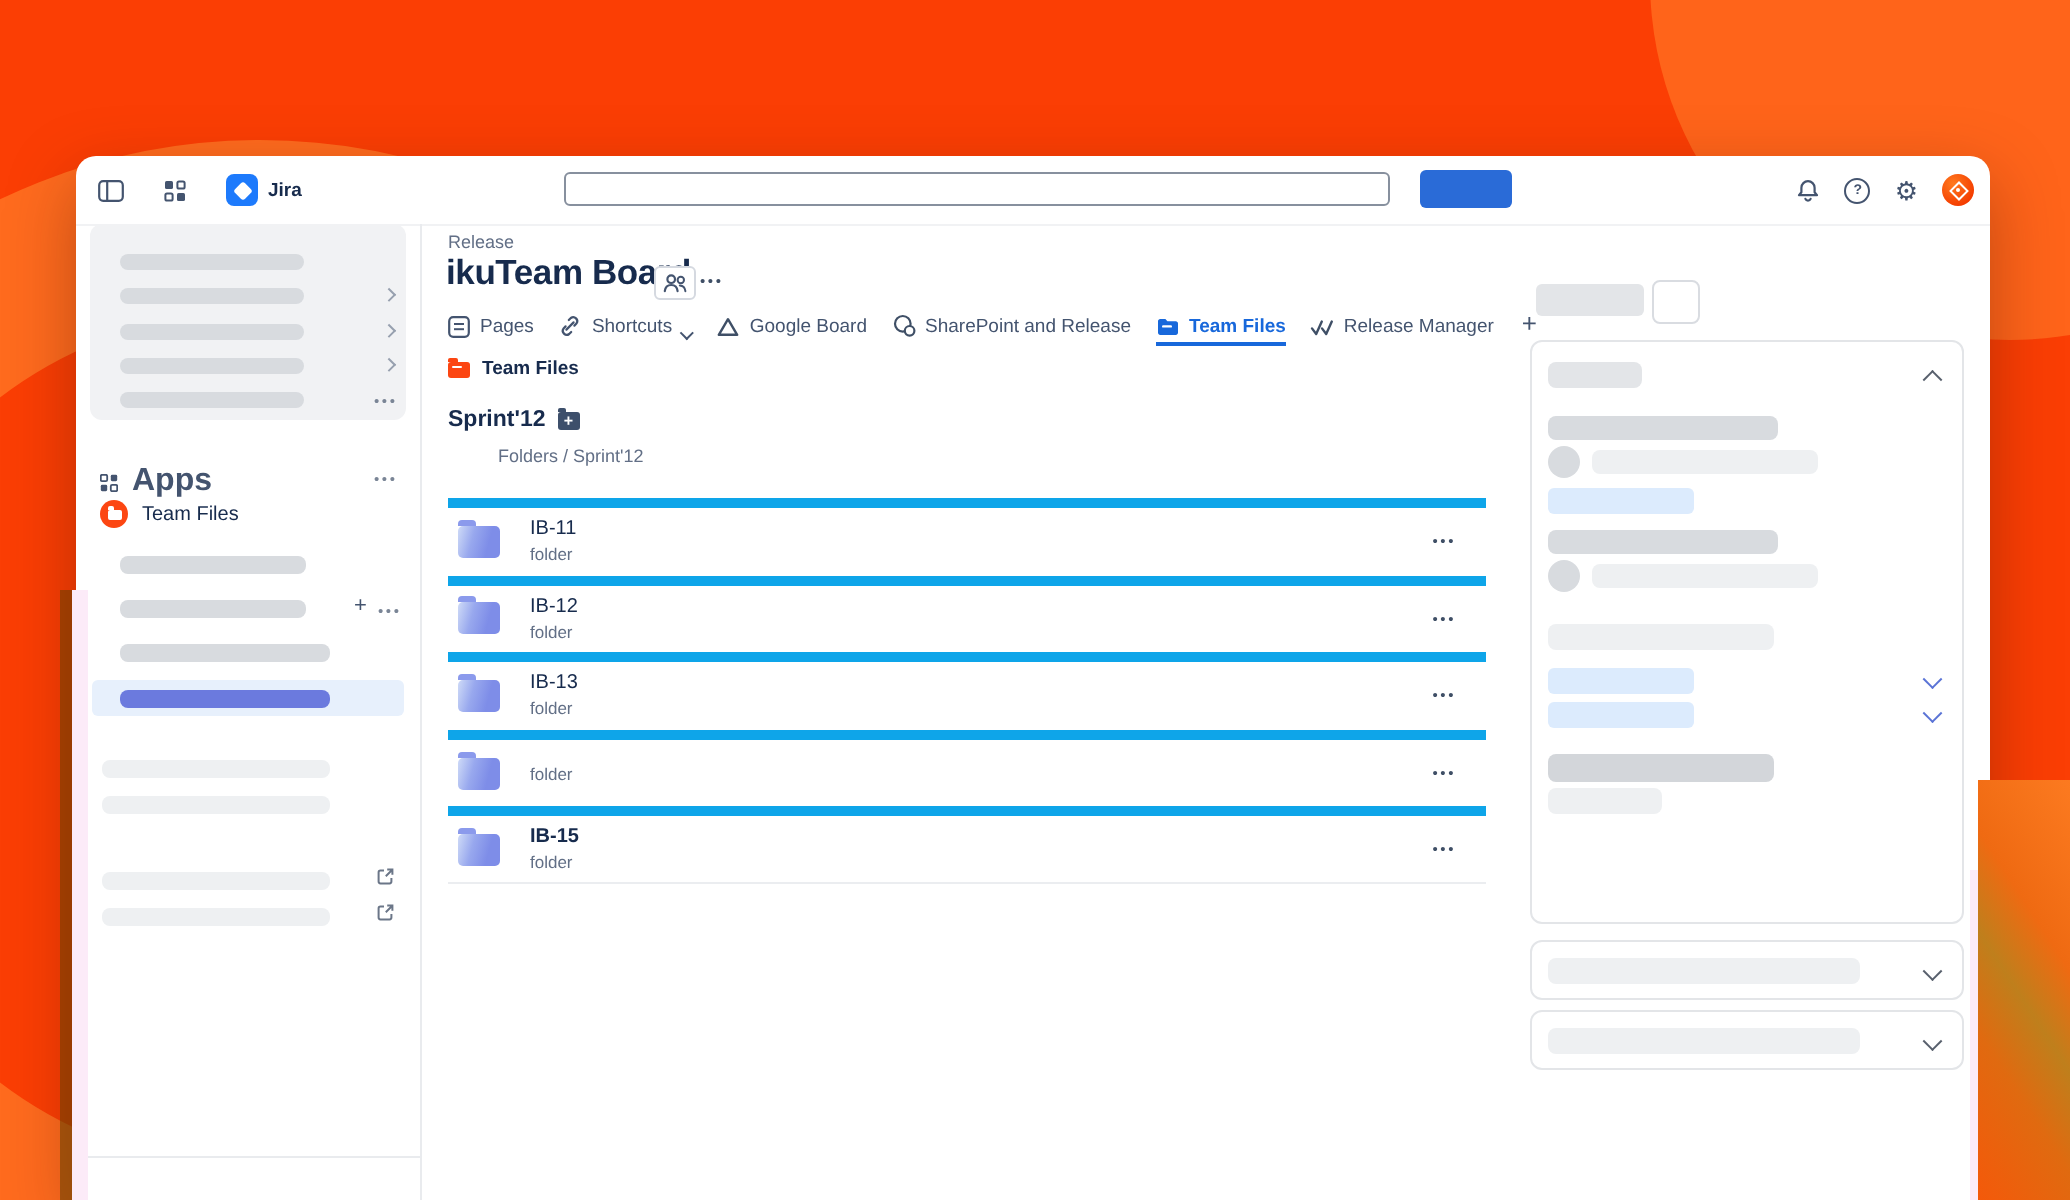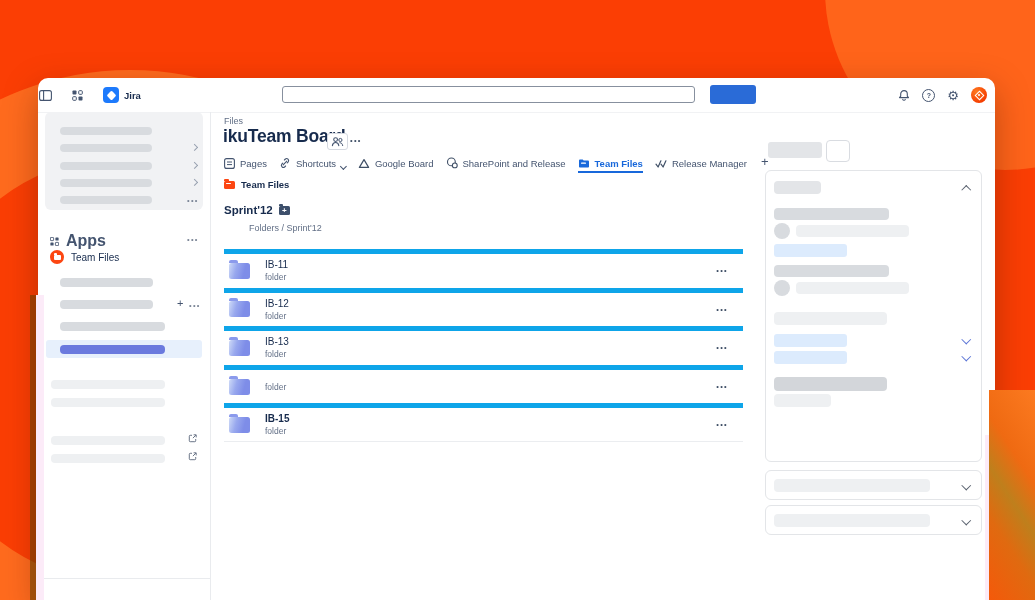--- a/index.html
+++ b/index.html
@@ -19,21 +19,21 @@
   .edge-olive{left:30px;top:295px;width:6px;height:305px;background:rgba(96,64,0,.55);z-index:3;}
   .edge-pink-l{left:36px;top:295px;width:8px;height:305px;background:#fcebf8;z-index:3;}
   .edge-pink-r{left:985px;top:435px;width:10px;height:165px;background:#fcebf8;z-index:3;}
 
   
   .win{position:absolute;left:38px;top:78px;width:957px;height:522px;background:#fff;
     border-radius:10px 10px 0 0;box-shadow:0 12px 34px rgba(70,20,0,.35);z-index:2;}
   .hairline-top{position:absolute;left:0;top:34px;width:957px;height:1px;background:#f1f2f4;}
 
   
-  .tb-left{position:absolute;left:1px;top:0;height:34px;display:flex;align-items:center;gap:20px;}
+  .tb-left{position:absolute;left:11px;top:0;height:34px;display:flex;align-items:center;gap:20px;}
   .jira-wrap{display:flex;align-items:center;gap:5px;}
   .jlogo{width:16px;height:16px;border-radius:4px;background:#1d7afc;position:relative;}
   .jlogo span{position:absolute;left:4.5px;top:4.5px;width:7px;height:7px;background:#fff;border-radius:1.5px;transform:rotate(45deg);}
   .jname{font-size:9.5px;font-weight:700;color:#172b4d;}
   .search{position:absolute;left:244px;top:8px;width:413px;height:17px;box-sizing:border-box;
     border:1px solid #87909e;border-radius:3px;font-size:10px;padding:0 6px;color:#172b4d;outline:none;background:#fff;}
   .cta{position:absolute;left:672px;top:7px;width:46px;height:19px;background:#2a6bd7;border:none;border-radius:3px;cursor:pointer;}
   .tb-right{position:absolute;right:8px;top:0;height:34px;display:flex;align-items:center;gap:12px;}
   .ring{width:11px;height:11px;border:1.1px solid #44546f;border-radius:50%;font-size:7px;font-weight:700;
     color:#44546f;display:flex;align-items:center;justify-content:center;line-height:1;}
@@ -216,21 +216,21 @@
     <span style="position:absolute;left:150px;top:339px;display:flex;">
       <svg width="10" height="10">
           <path d="M4 2.3H2.2a.9.9 0 0 0-.9.9v4.6a.9.9 0 0 0 .9.9h4.6a.9.9 0 0 0 .9-.9V6" fill="none" stroke="#6b7688" stroke-width="1"></path>
           <path d="M5.6 1.8h2.6v2.6M8 2 4.9 5.1" fill="none" stroke="#6b7688" stroke-width="1"></path>
         </svg>
     </span>
 
     <div class="side-div"></div>
   </div>
 
-  <div class="crumb">Files</div>
+  <div class="crumb">Release</div>
   <div class="ptitle">ikuTeam Board</div>
   <span class="share-btn">
     <svg width="13" height="11">
         <circle cx="4.6" cy="3.6" r="1.9" fill="none" stroke="#44546f" stroke-width="1.1"></circle>
         <path d="M1.4 9.6c.2-2 1.5-3.1 3.2-3.1s3 1.1 3.2 3.1" fill="none" stroke="#44546f" stroke-width="1.1" stroke-linecap="round"></path>
         <circle cx="9.4" cy="4" r="1.6" fill="none" stroke="#44546f" stroke-width="1"></circle>
         <path d="M8.9 6.7c1.6.1 2.6 1.1 2.8 2.9" fill="none" stroke="#44546f" stroke-width="1" stroke-linecap="round"></path>
       </svg>
   </span>
   <span class="kebab title-more">•••</span>

